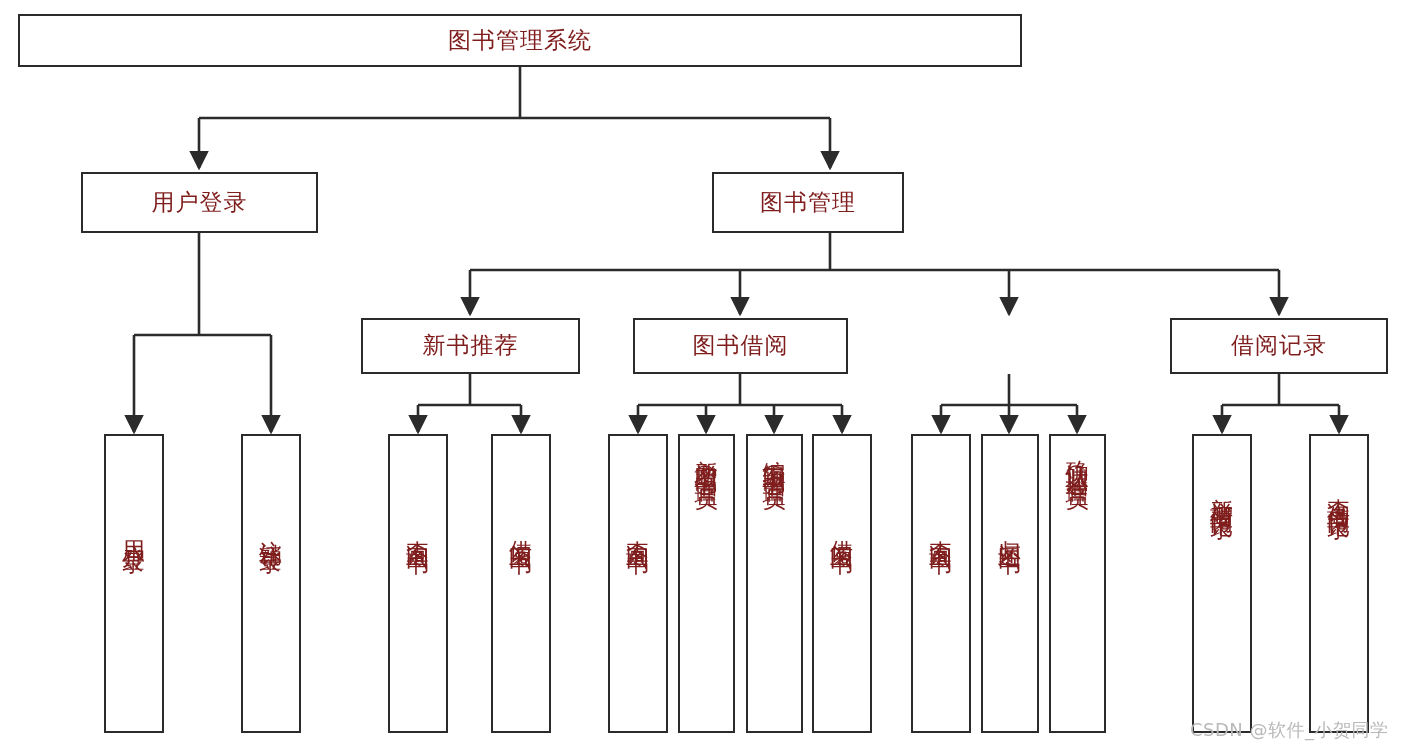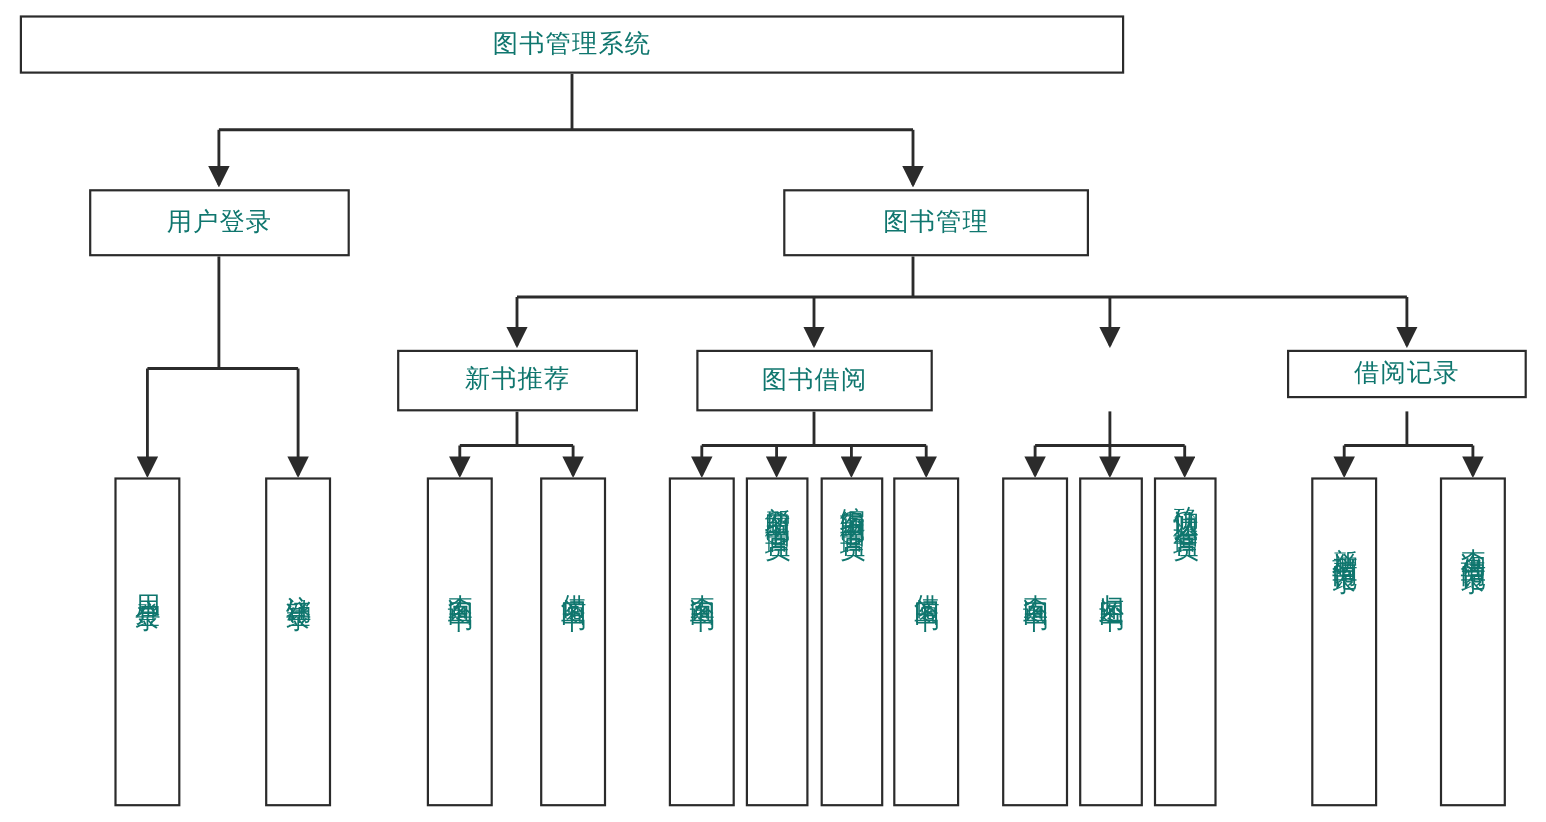--- a/index.html
+++ b/index.html
@@ -27,21 +27,21 @@
     pointer-events: none;
   }
   .node {
     position: absolute;
     box-sizing: border-box;
     background: #ffffff;
     border: 2.5px solid #2b2b2b;
     display: flex;
     align-items: center;
     justify-content: center;
-    color: #0f766e;
+    color: #7f1d1d;
   }
   .node .label {
     display: block;
     text-align: center;
     line-height: 1.18;
   }
   
   .node.horiz .label {
     font-size: 23px;
     letter-spacing: 1px;
@@ -131,34 +131,34 @@
   </svg>
 
   <div class="node horiz root" style="left:18px; top:14px; width:1004px; height:53px;">
     <span class="label">图书管理系统</span>
   </div>
 
   <div class="node horiz" style="left:81px; top:172px; width:237px; height:61px;">
     <span class="label">用户登录</span>
   </div>
 
-  <div class="node horiz" style="left:712px; top:172px; width:278px; height:61px;">
+  <div class="node horiz" style="left:712px; top:172px; width:192px; height:61px;">
     <span class="label">图书管理</span>
   </div>
 
   <div class="node horiz" style="left:361px; top:318px; width:219px; height:56px;">
     <span class="label">新书推荐</span>
   </div>
 
   <div class="node horiz" style="left:633px; top:318px; width:215px; height:56px;font-family:Liberation Serif, serif;">
     <span class="label">图书借阅</span>
   </div>
 
 
-  <div class="node horiz" style="left:1170px; top:318px; width:218px; height:44px;">
+  <div class="node horiz" style="left:1170px; top:318px; width:218px; height:56px;">
     <span class="label">借阅记录</span>
   </div>
 
   <div class="node vert" style="left:104px; top:434px; width:60px; height:299px; padding-top:86px;">
     <span class="label">用户登录</span>
   </div>
 
   <div class="node vert" style="left:241px; top:434px; width:60px; height:299px; padding-top:86px;">
     <span class="label">注销登录</span>
   </div>
@@ -200,14 +200,15 @@
   </div>
 
   <div class="node vert" style="left:1192px; top:434px; width:60px; height:299px; padding-top:44px;">
     <span class="label">新增借阅记录</span>
   </div>
 
   <div class="node vert" style="left:1309px; top:434px; width:60px; height:299px; padding-top:44px;">
     <span class="label">查询借阅记录</span>
   </div>
 
+  <div class="watermark" style="left:1190px; top:718px;">CSDN @软件_小贺同学</div>
 
 </div>
 
 </body></html>

